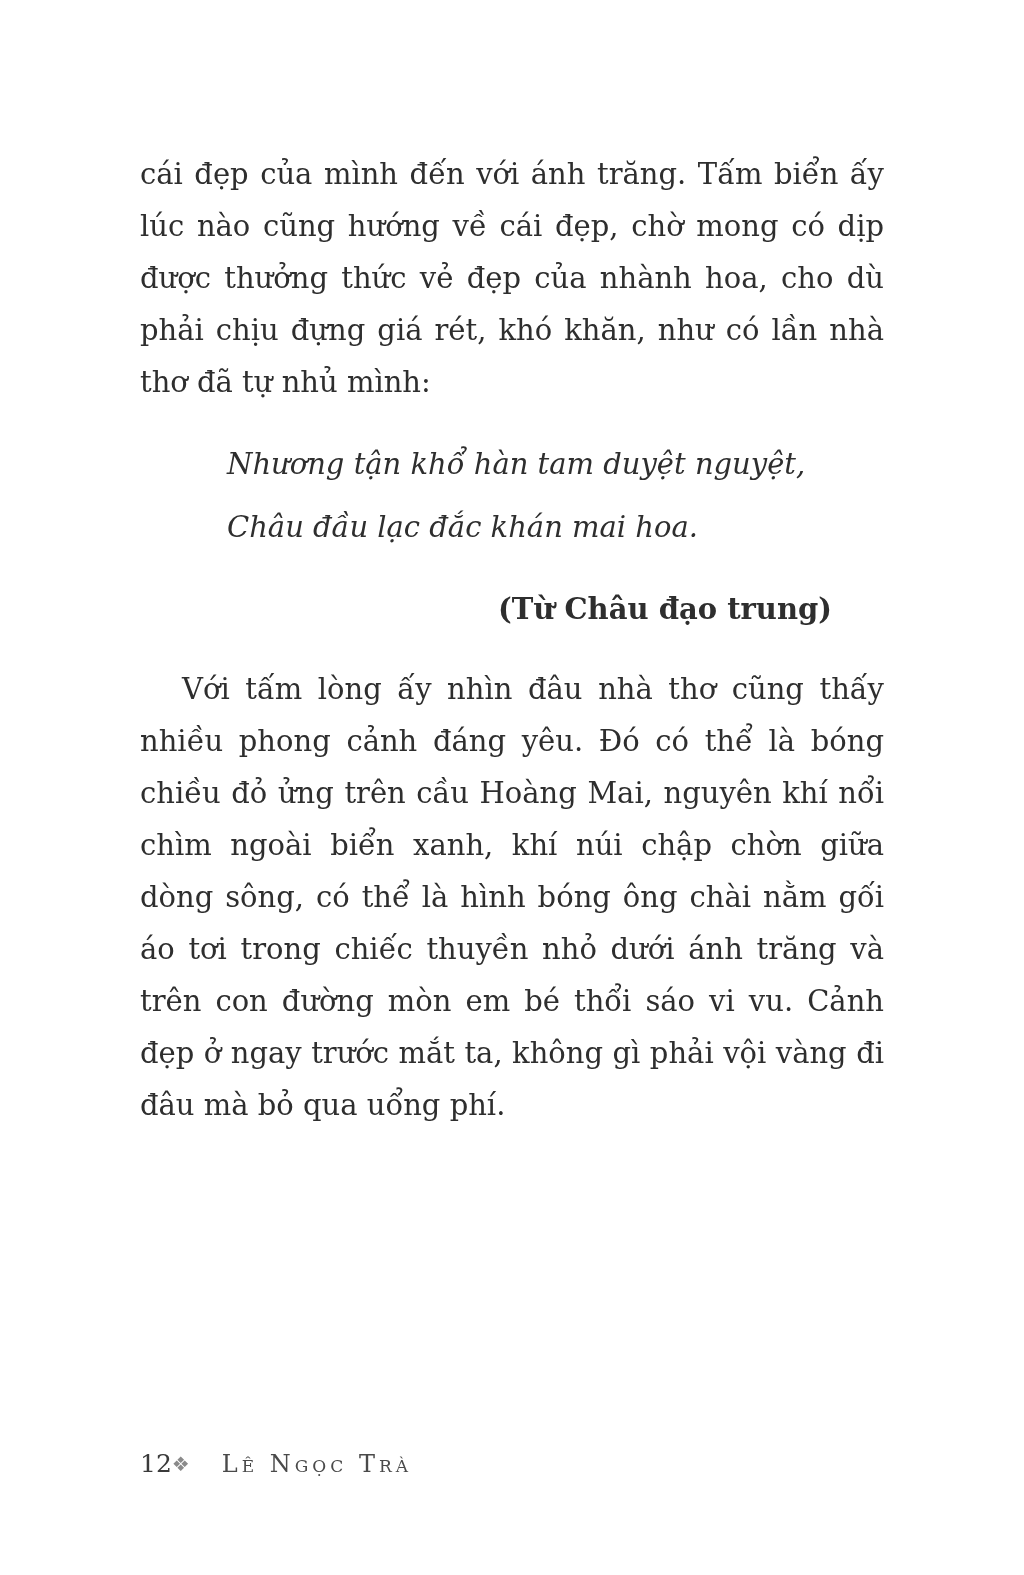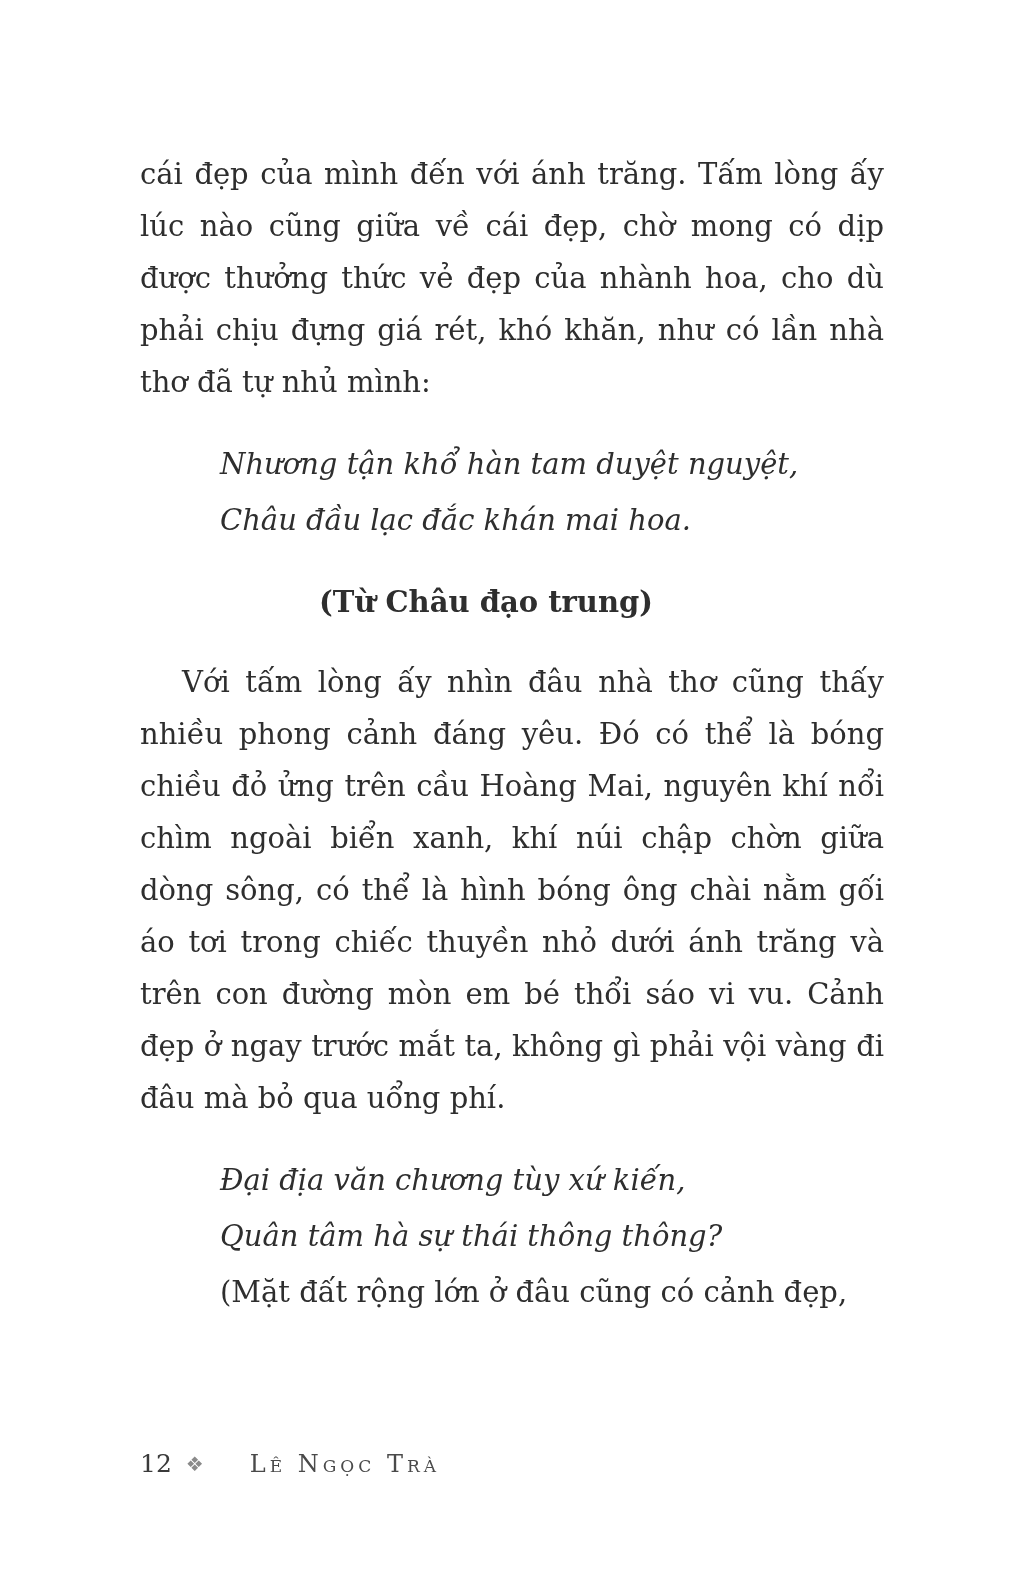--- a/index.html
+++ b/index.html
@@ -31,42 +31,41 @@
   }
   .body-par.indented {
     text-indent: 42px;
   }
   .verse-block {
     margin-top: 28px;
     margin-bottom: 26px;
     padding-left: 80px;
   }
   .verse-line {
-    margin: 0;
+    margin: 7px;
     line-height: 56px;
     font-style: italic;
   }
   .trans-line {
     margin: 0;
     line-height: 56px;
     font-style: normal;
   }
   .attribution {
     margin: 4px 52px 26px 0;
-    text-align: center;
+    text-align: right;
     font-weight: bold;
     line-height: 56px;
   }
   .page-footer {
     position: absolute;
     left: 140px;
     bottom: 96px;
     display: flex;
     align-items: center;
-    gap: 14px;
     font-size: 25px;
     line-height: 30px;
   }
   .footer-pagenum {
     color: #3a3a3a;
   }
   .footer-ornament {
     color: #8a8a8a;
     font-size: 20px;
     font-style: normal;
@@ -79,36 +78,31 @@
     margin-left: 32px;
   }
 </style>
 </head>
 <body>
 
 <div class="book-page">
 
   <div class="text-block">
 
-    <p class="body-par">cái đẹp của mình đến với ánh trăng. Tấm lòng ấy lúc nào cũng giữa về cái đẹp, chờ mong có dịp được thưởng thức vẻ đẹp của nhành hoa, cho dù phải chịu đựng giá rét, khó khăn, như có lần nhà thơ đã tự nhủ mình:</p>
+    <p class="body-par">cái đẹp của mình đến với ánh trăng. Tấm biển ấy lúc nào cũng hướng về cái đẹp, chờ mong có dịp được thưởng thức vẻ đẹp của nhành hoa, cho dù phải chịu đựng giá rét, khó khăn, như có lần nhà thơ đã tự nhủ mình:</p>
 
     <div class="verse-block">
       <p class="verse-line">Nhương tận khổ hàn tam duyệt nguyệt,</p>
       <p class="verse-line">Châu đầu lạc đắc khán mai hoa.</p>
     </div>
 
     <p class="attribution">(Từ Châu đạo trung)</p>
 
     <p class="body-par indented">Với tấm lòng ấy nhìn đâu nhà thơ cũng thấy nhiều phong cảnh đáng yêu. Đó có thể là bóng chiều đỏ ửng trên cầu Hoàng Mai, nguyên khí nổi chìm ngoài biển xanh, khí núi chập chờn giữa dòng sông, có thể là hình bóng ông chài nằm gối áo tơi trong chiếc thuyền nhỏ dưới ánh trăng và trên con đường mòn em bé thổi sáo vi vu. Cảnh đẹp ở ngay trước mắt ta, không gì phải vội vàng đi đâu mà bỏ qua uổng phí.</p>
 
-    <div class="verse-block">
-      <p class="verse-line">Đại địa văn chương tùy xứ kiến,</p>
-      <p class="verse-line">Quân tâm hà sự thái thông thông?</p>
-      <p class="trans-line">(Mặt đất rộng lớn ở đâu cũng có cảnh đẹp,</p>
-    </div>
 
   </div>
 
   <div class="page-footer">
     <span class="footer-pagenum">12</span>
     <span class="footer-ornament">❖</span>
     <span class="footer-author">Lê Ngọc Trà</span>
   </div>
 
 </div>

